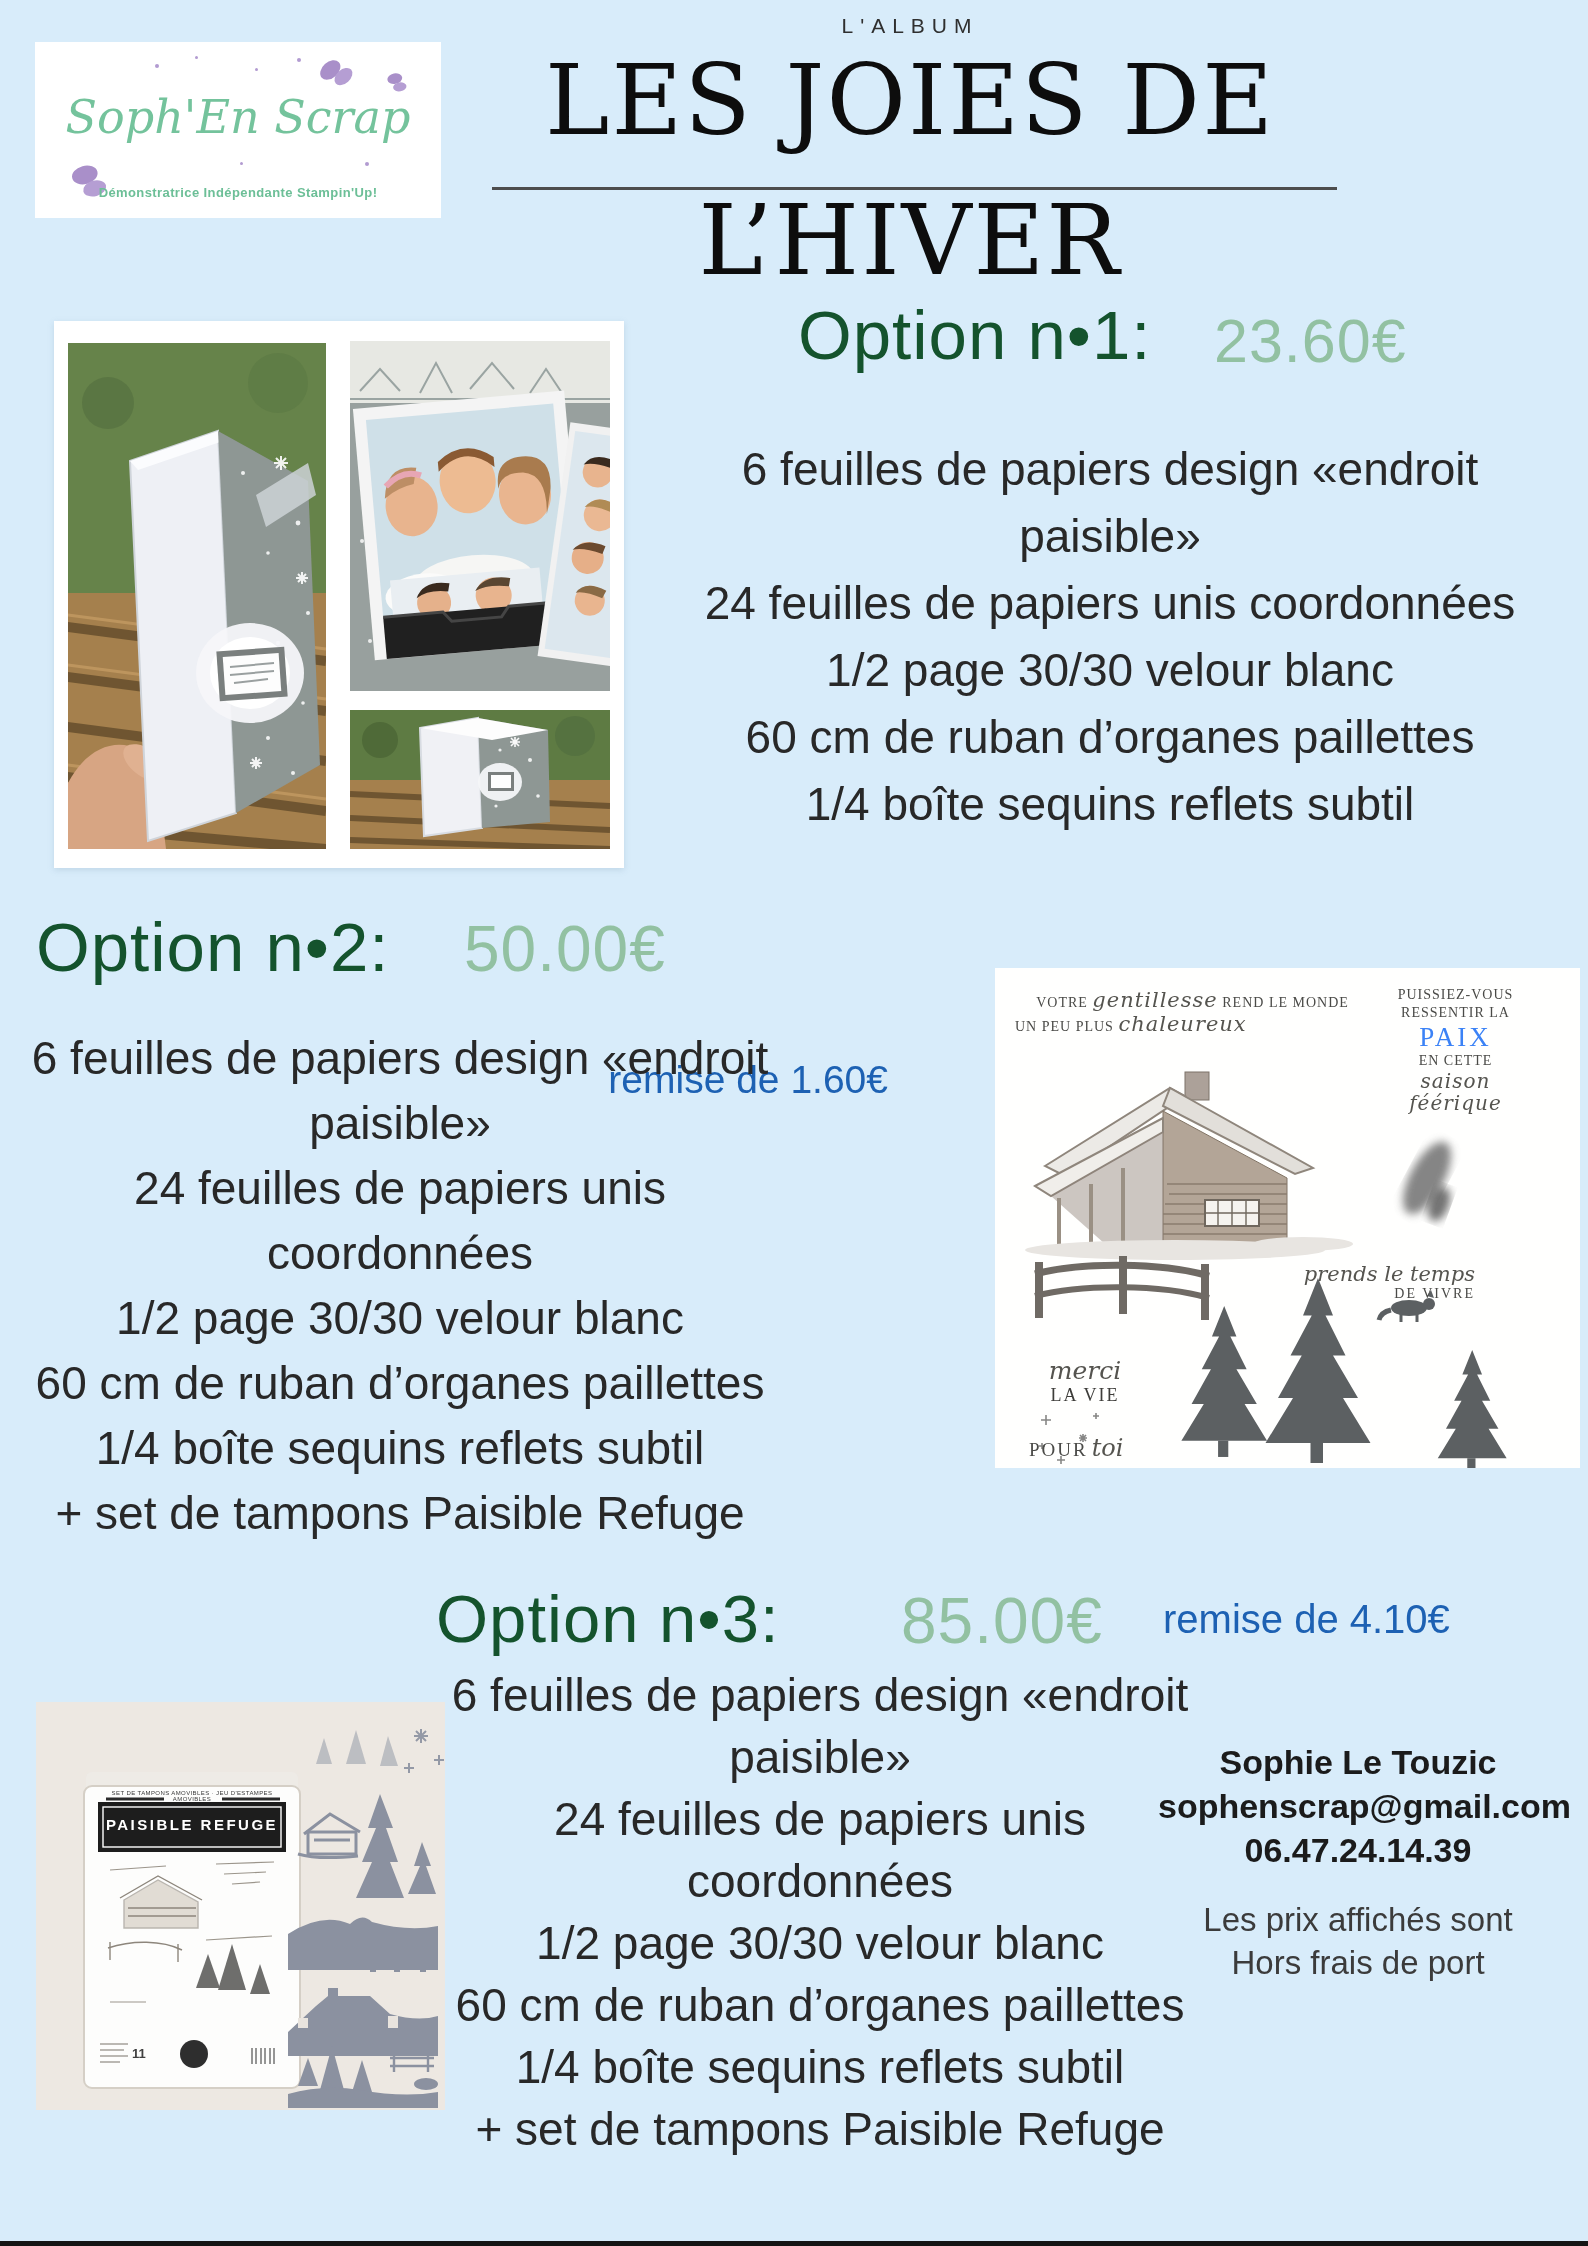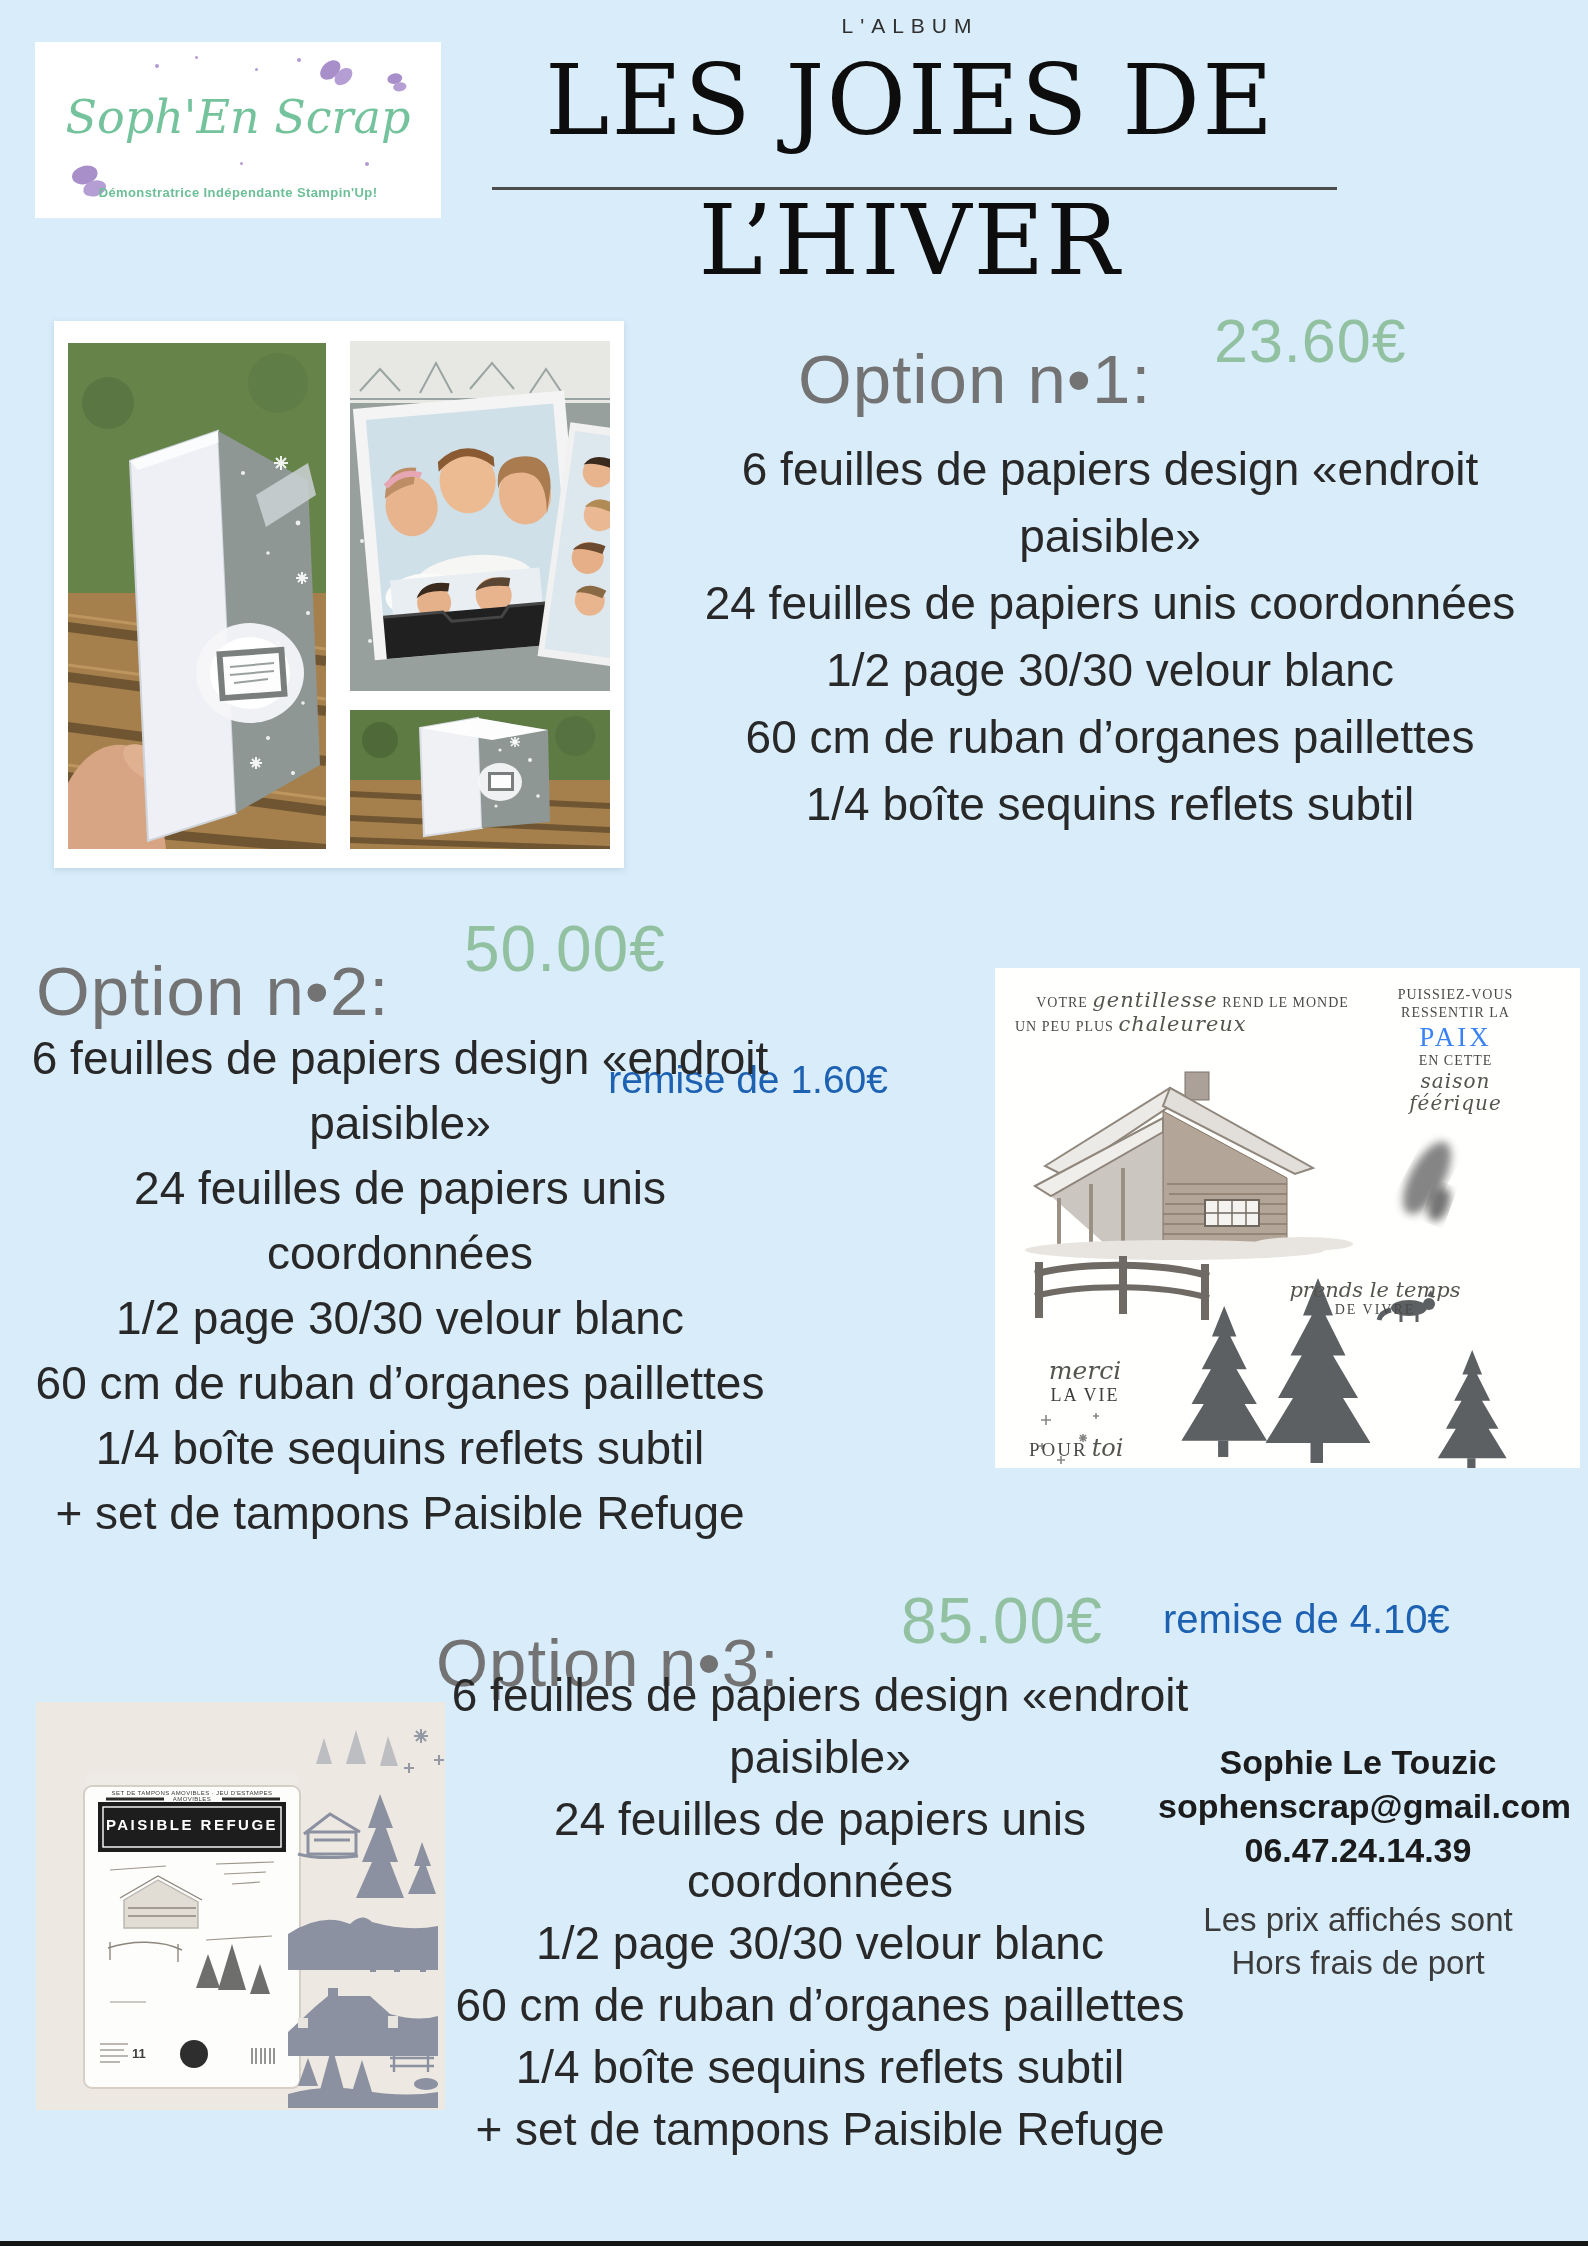--- a/index.html
+++ b/index.html
@@ -17,21 +17,21 @@
 
   
   .logo{left:35px;top:42px;width:406px;height:176px;background:#ffffff;}
   .logo-name{position:absolute;left:0;top:48px;width:100%;text-align:center;
              font-family:"DejaVu Serif",serif;font-style:italic;font-size:46px;color:#74c39c;}
   .logo-sub{position:absolute;left:0;bottom:18px;width:100%;text-align:center;
             font-size:13px;color:#6cbf97;font-weight:bold;letter-spacing:.4px;}
   .dot{position:absolute;border-radius:50%;background:#b29bd1;}
 
   
-  .opt-label{font-size:69px;color:#737373;letter-spacing:1px;margin-top:44px;}
+  .opt-label{font-size:69px;color:#14532d;letter-spacing:1px;}
   .opt-price{font-size:61px;color:#92c1a2;letter-spacing:1px;}
   .opt-remise{font-size:39px;color:#1d61b3;}
   .o1-label{left:798px;top:296px;} .o1-price{left:1214px;top:306px;}
   .o2-label{left:36px;top:908px;}  .o2-price{left:464px;top:912px;font-size:64px;}
   .o2-remise{left:592px;top:1058px;width:296px;text-align:right;}
   .o3-label{left:436px;top:1580px;font-size:67px;} .o3-price{left:901px;top:1584px;font-size:64px;}
   .o3-remise{left:1163px;top:1597px;font-size:40px;}
 
   
   .olist{text-align:center;color:#282828;font-size:46px;font-weight:300;}
@@ -42,21 +42,21 @@
   
   .stampbox{left:995px;top:968px;width:585px;height:500px;background:#fffffe;}
   .sb-text{position:absolute;color:#4a4a47;font-family:"Liberation Serif",serif;}
   .caps{letter-spacing:1px;font-size:14px;}
   .script{font-family:"DejaVu Serif",serif;font-style:italic;font-size:21px;color:#55544f;}
   .k-line1{left:20px;top:20px;width:355px;text-align:center;}
   .k-line2{left:20px;top:44px;width:355px;text-align:left;}
   .paix-block{left:388px;top:18px;width:145px;text-align:center;line-height:18px;}
   .paix-word{font-size:27px;letter-spacing:3px;line-height:30px;color:#3b82f6;}
   .paix-script{font-size:20px;line-height:22px;}
-  .prends{left:280px;top:294px;width:200px;text-align:center;margin-top:16px;}
+  .prends{left:280px;top:294px;width:200px;text-align:right;}
   .prends .script{font-size:21px;}
   .prends-sub{font-size:14px;letter-spacing:2px;}
   .merci{left:30px;top:388px;width:120px;text-align:center;}
   .merci .script{font-size:25px;}
   .merci-sub{font-size:18px;letter-spacing:2px;color:#3e3d3a;}
   .pour{left:34px;top:466px;width:160px;text-align:left;}
   .pour-caps{font-size:19px;letter-spacing:2px;}
   .pour .script{font-size:24px;}
 
   

